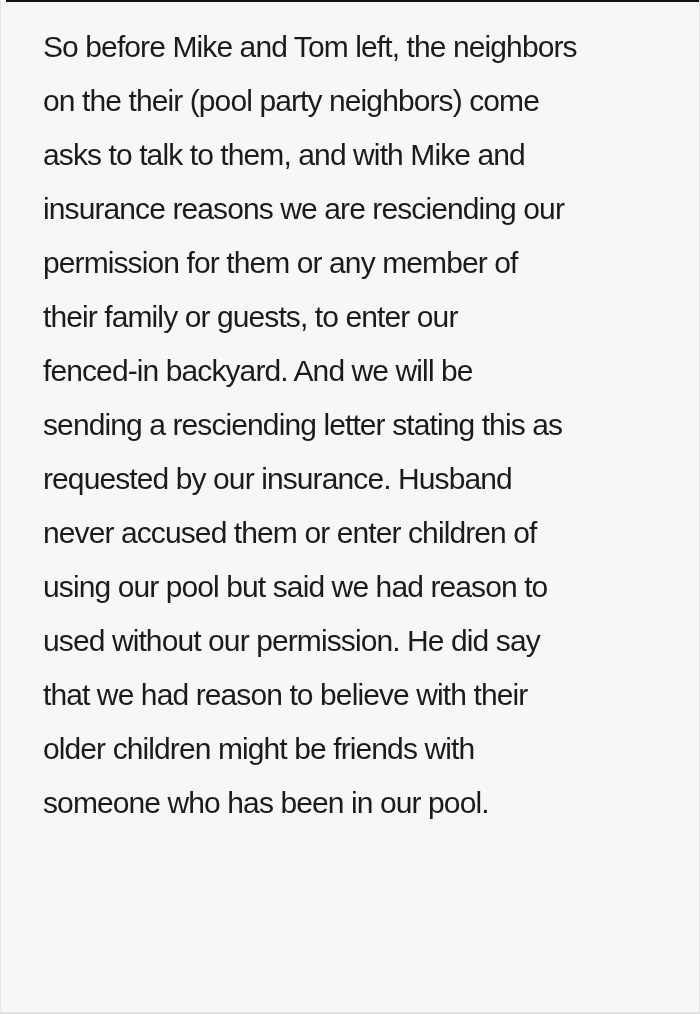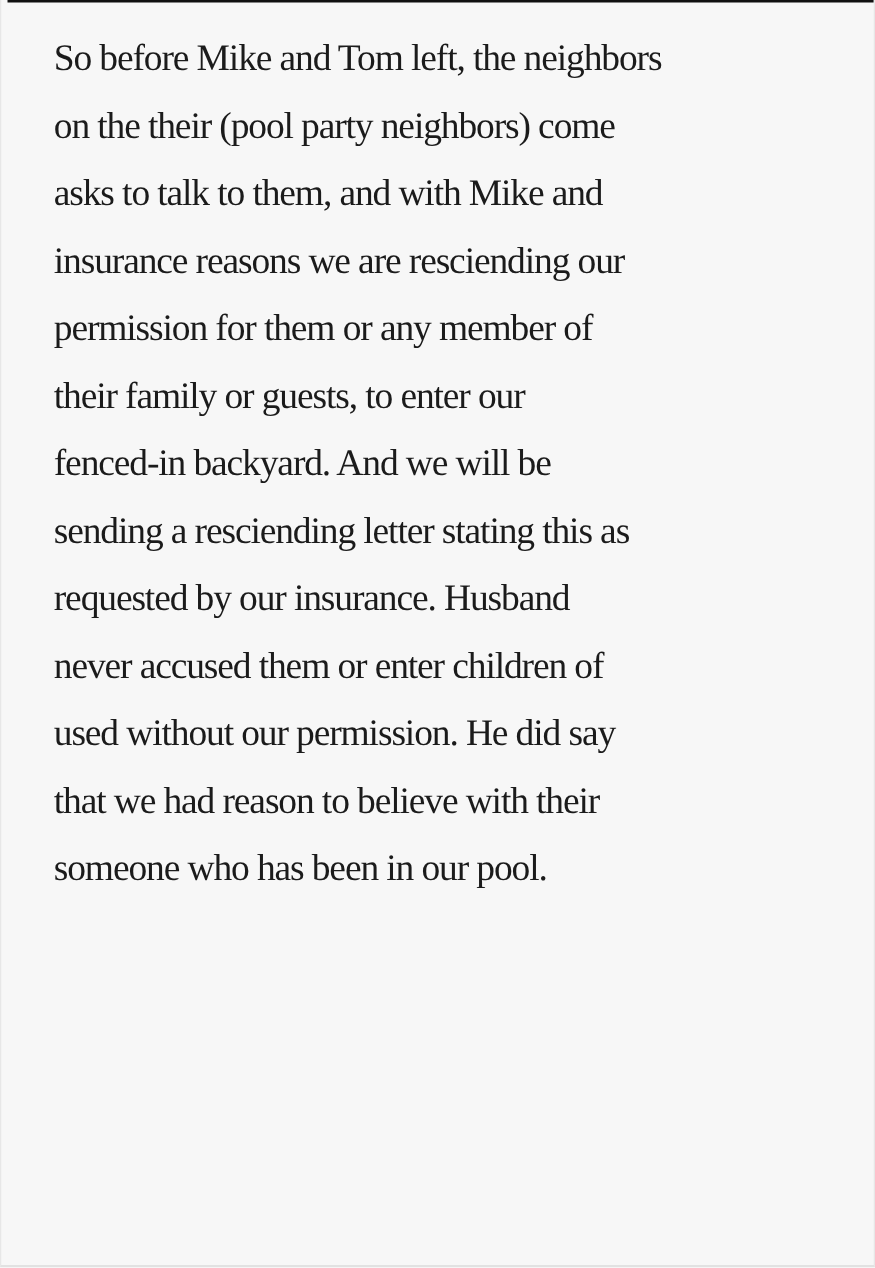--- a/index.html
+++ b/index.html
@@ -10,21 +10,21 @@
   .story-card {
     position: relative;
     width: 700px;
     height: 1014px;
     box-sizing: border-box;
     background: var(--card-bg, #f7f7f7);
     border-left: 1px solid var(--card-border, #e7e7e7);
     border-right: 1px solid var(--card-border, #e7e7e7);
     border-bottom: 2px solid var(--card-border-bottom, #e2e2e2);
     overflow: hidden;
-    font-family: Liberation Serif, serif;
+    font-family: Liberation Sans, sans-serif;
   }
   .top-rule {
     position: absolute;
     top: 0;
     left: 5px;
     right: 0;
     height: 2px;
     background: var(--rule-color, #111111);
   }
   .story-text {
@@ -50,17 +50,19 @@
     <div class="text-line">So before Mike and Tom left, the neighbors</div>
     <div class="text-line">on the their (pool party neighbors) come</div>
     <div class="text-line">asks to talk to them, and with Mike and</div>
     <div class="text-line">insurance reasons we are resciending our</div>
     <div class="text-line">permission for them or any member of</div>
     <div class="text-line">their family or guests, to enter our</div>
     <div class="text-line">fenced-in backyard. And we will be</div>
     <div class="text-line">sending a resciending letter stating this as</div>
     <div class="text-line">requested by our insurance. Husband</div>
     <div class="text-line">never accused them or enter children of</div>
+    <div class="text-line">using our pool but said we had reason to</div>
     <div class="text-line">used without our permission. He did say</div>
     <div class="text-line">that we had reason to believe with their</div>
+    <div class="text-line">older children might be friends with</div>
     <div class="text-line">someone who has been in our pool.</div>
   </div>
 </div>
 
 </body></html>

